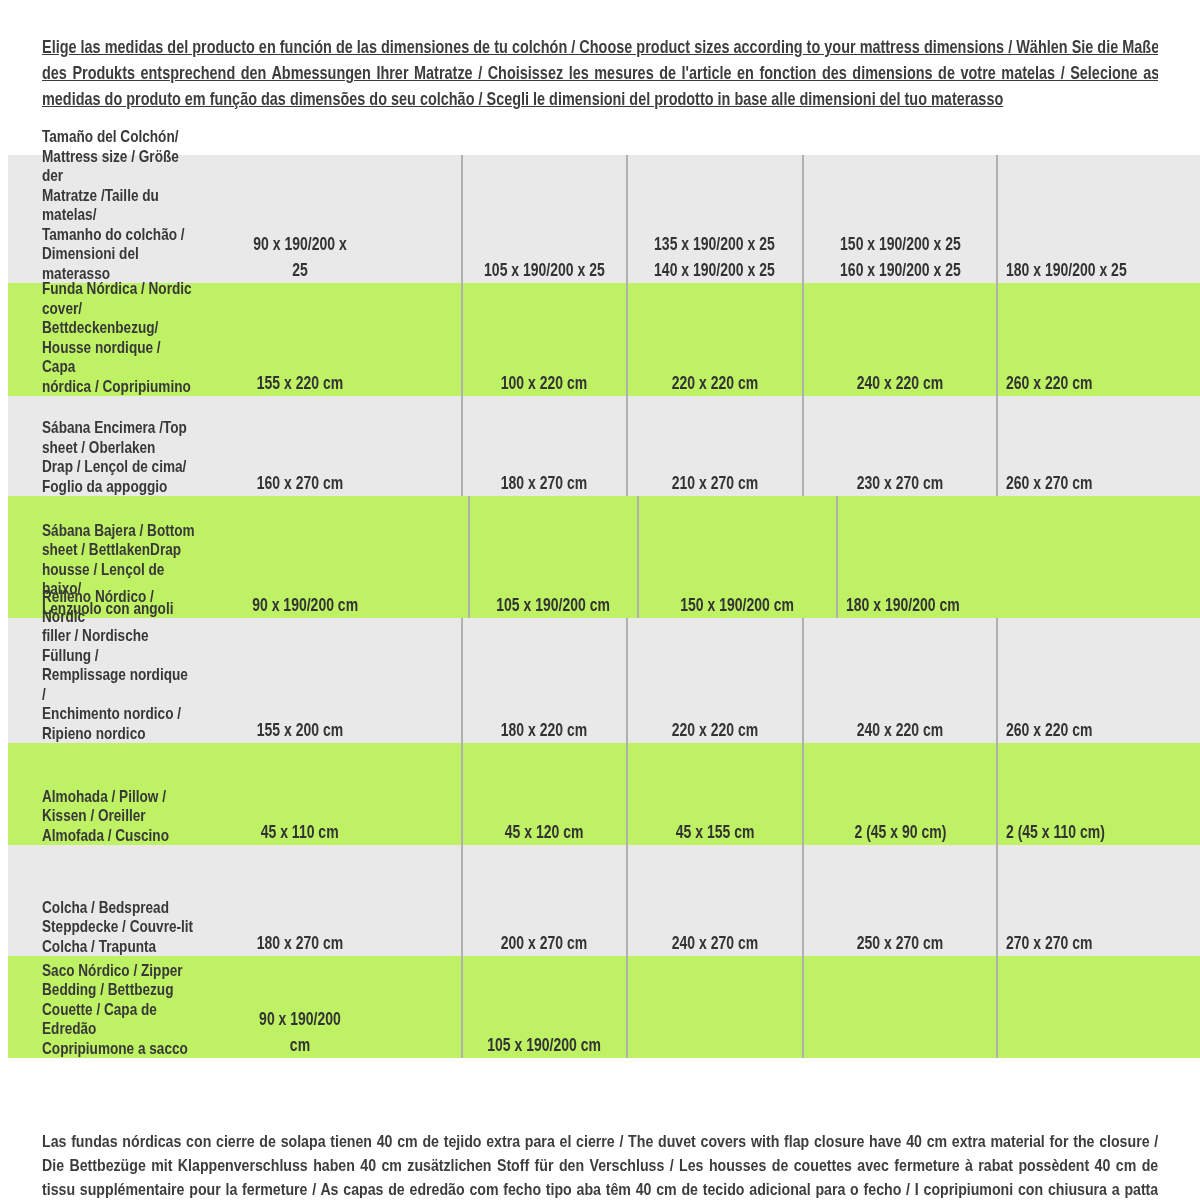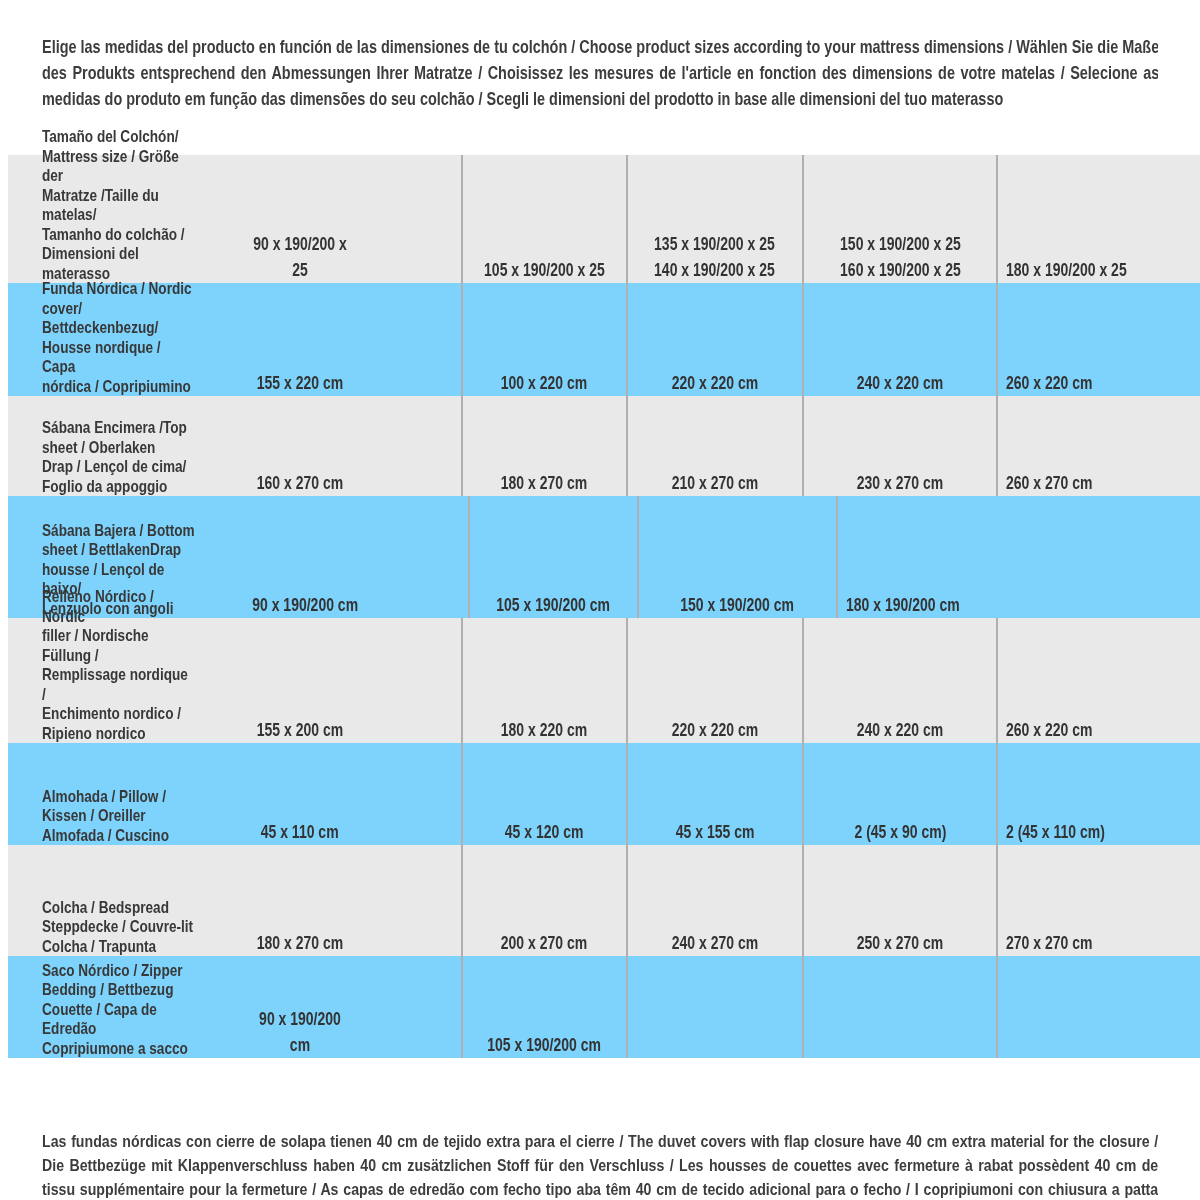--- a/index.html
+++ b/index.html
@@ -2,28 +2,28 @@
 <html><head>
 <meta charset="utf-8">
 <style>
   html,body{margin:0;padding:0;}
   body{
     width:1200px;height:1200px;position:relative;overflow:hidden;
     background:#ffffff;color:#3a3a3a;
     font-family:"Liberation Sans", sans-serif;font-weight:bold;
   }
   
-  .intro{position:absolute;top:34px;left:42px;width:1116px;height:116px;overflow:hidden;}
+  .intro{position:absolute;top:34px;left:42px;width:1116px;height:116px;overflow:hidden;text-decoration:underline;}
   .intro-inner{
     width:1470px;transform:scaleX(0.76);transform-origin:0 0;
     font-size:19px;line-height:26px;text-align:justify;color:#3d3d3d;
   }
   
   .size-table{position:absolute;top:155px;left:8px;width:1192px;}
-  .t-row{display:flex;background:#7dd3fc;}
+  .t-row{display:flex;background:#bef264;}
   .t-row:nth-child(odd){background:#e9e9e9;}
   .r0{height:128px}.r1{height:113px}.r2{height:100px}.r3{height:122px}
   .r4{height:125px}.r5{height:102px}.r6{height:111px}.r7{height:102px}
   .cell{display:flex;align-items:flex-end;justify-content:center;box-sizing:border-box;}
   .c-label{width:230px;justify-content:flex-start;padding-left:34px;}
   .c-v1{width:230px;padding-right:95px;}
   .c-v2{width:169px;border-left:2px solid #b0b0b0;}
   .c-v3{width:180px;border-left:2px solid #b0b0b0;}
   .c-v4{width:199px;border-left:2px solid #b0b0b0;}
   .c-v5{width:208px;border-left:2px solid #b0b0b0;justify-content:flex-start;padding-left:8px;}

